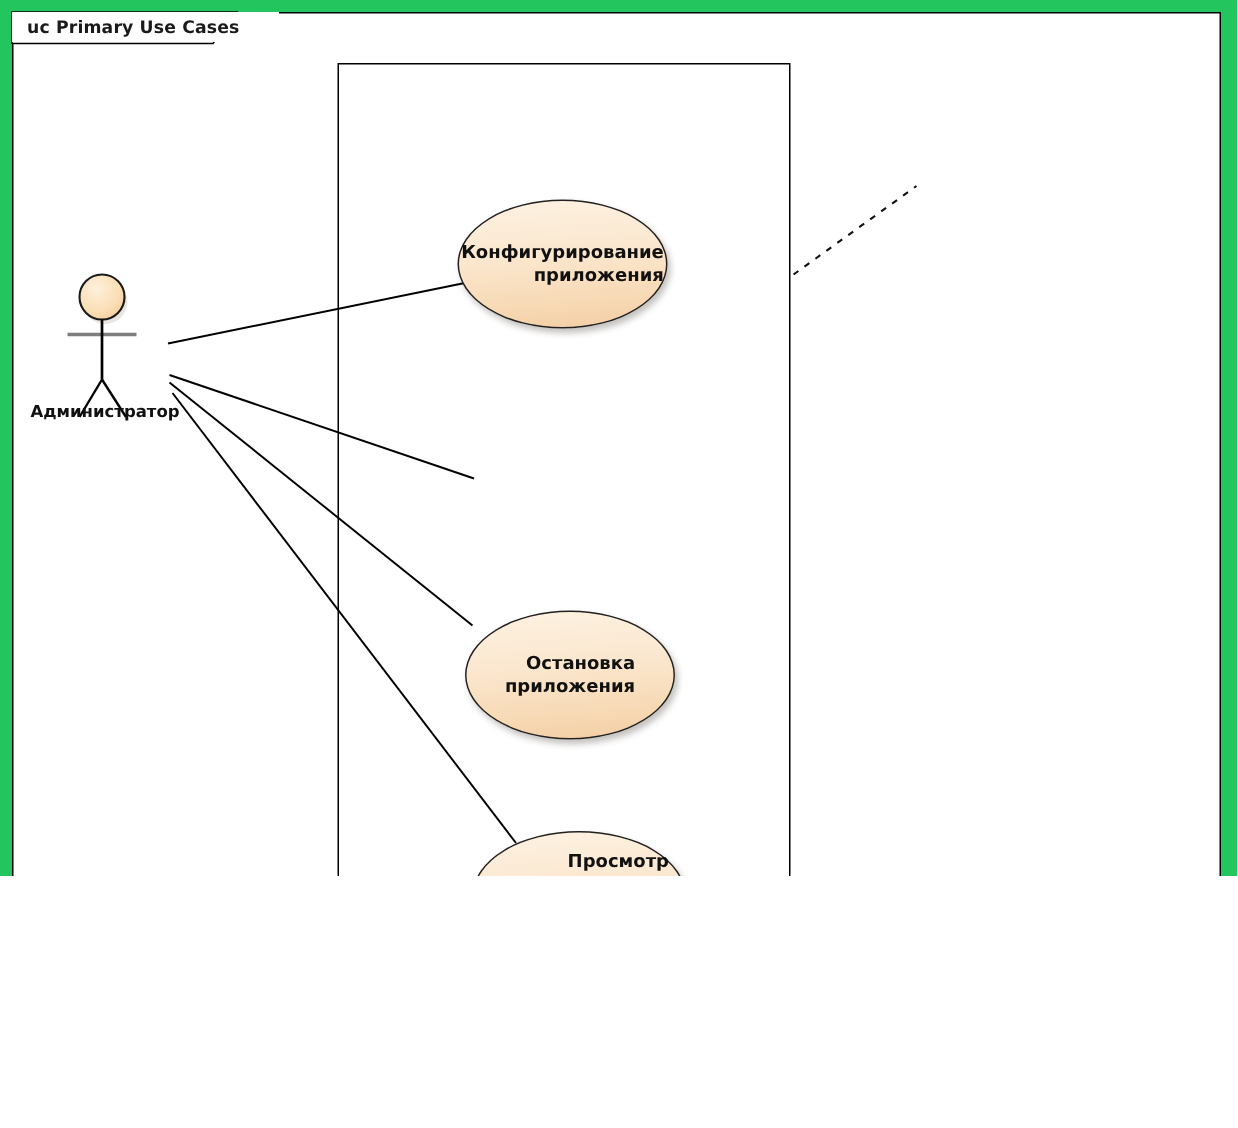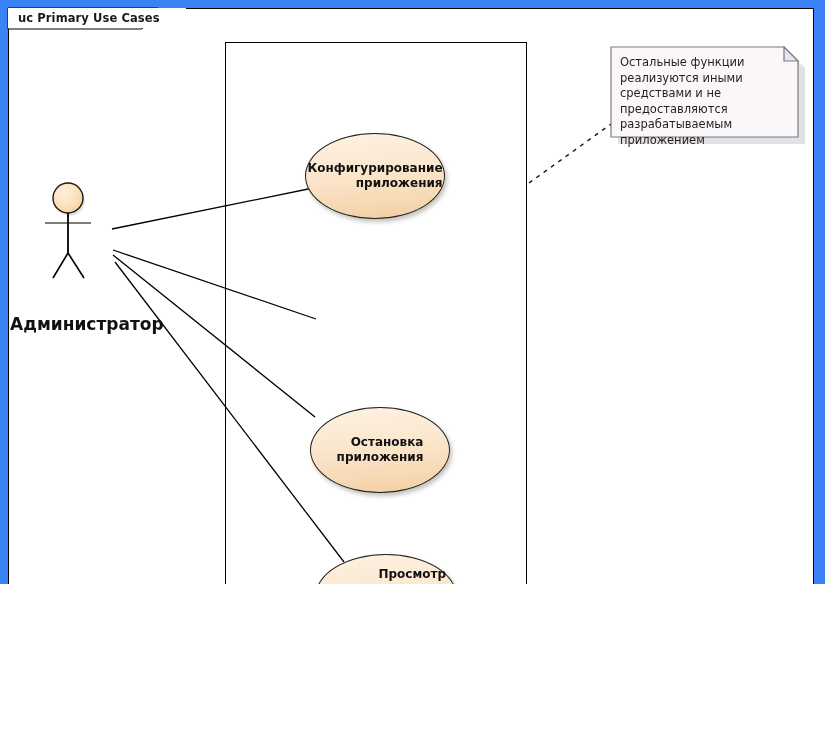--- a/index.html
+++ b/index.html
@@ -7,21 +7,21 @@
     padding: 0;
     background: #ffffff;
   }
   body {
     font-family: "DejaVu Sans", "Liberation Sans", sans-serif;
   }
   #canvas {
     position: relative;
     width: 825px;
     height: 584px;
-    background: #3b82f6;
+    background: #22c55e;
     overflow: hidden;
   }
 
   
   .diagram-frame {
     position: absolute;
     left: 8px;
     top: 8px;
     width: 806px;
     height: 734px;
@@ -103,25 +103,24 @@
     top: 182px;
     width: 112px;
     height: 100px;
   }
   .actor-label {
     position: absolute;
     left: 10px;
     top: 268px;
     width: 120px;
     text-align: center;
-    font-size: 17px;
+    font-size: 11px;
     font-weight: bold;
     color: #111111;
     white-space: nowrap;
-    margin-top: 46px;
   }
 
   
   .note {
     position: absolute;
     left: 610px;
     top: 46px;
     width: 190px;
     height: 92px;
   }
@@ -195,22 +194,14 @@
       <ellipse cx="44" cy="16" rx="15" ry="15" fill="#cfc6bb" opacity="0.45" transform="translate(2,3)"></ellipse>
       <circle cx="44" cy="16" r="15" fill="url(#headGrad)" stroke="#1a1a1a" stroke-width="1.4"></circle>
       <line x1="21" y1="41" x2="67" y2="41" stroke="#7d7d7d" stroke-width="2.2"></line>
       <line x1="44" y1="31" x2="44" y2="71" stroke="#000000" stroke-width="1.8"></line>
       <line x1="44" y1="71" x2="29" y2="96" stroke="#000000" stroke-width="1.6"></line>
       <line x1="44" y1="71" x2="60" y2="96" stroke="#000000" stroke-width="1.6"></line>
     </svg>
   </div>
   <div class="actor-label">Администратор</div>
 
-  <div class="note">
-    <svg width="198" height="100">
-      <polygon points="5,5 178,5 192,19 192,95 5,95" fill="#c9c9d2" opacity="0.55" transform="translate(3,3)"></polygon>
-      <polygon points="1,1 174,1 188,15 188,91 1,91" fill="#fbf6f7" stroke="#7a7a8c" stroke-width="1.2"></polygon>
-      <polygon points="174,1 188,15 174,15" fill="#e6e6ec" stroke="#7a7a8c" stroke-width="1.2"></polygon>
-    </svg>
-    <div class="note-text">Остальные функции реализуются иными средствами и не предоставляются разрабатываемым приложением</div>
-  </div>
 
 </div>
 
 </body></html>

